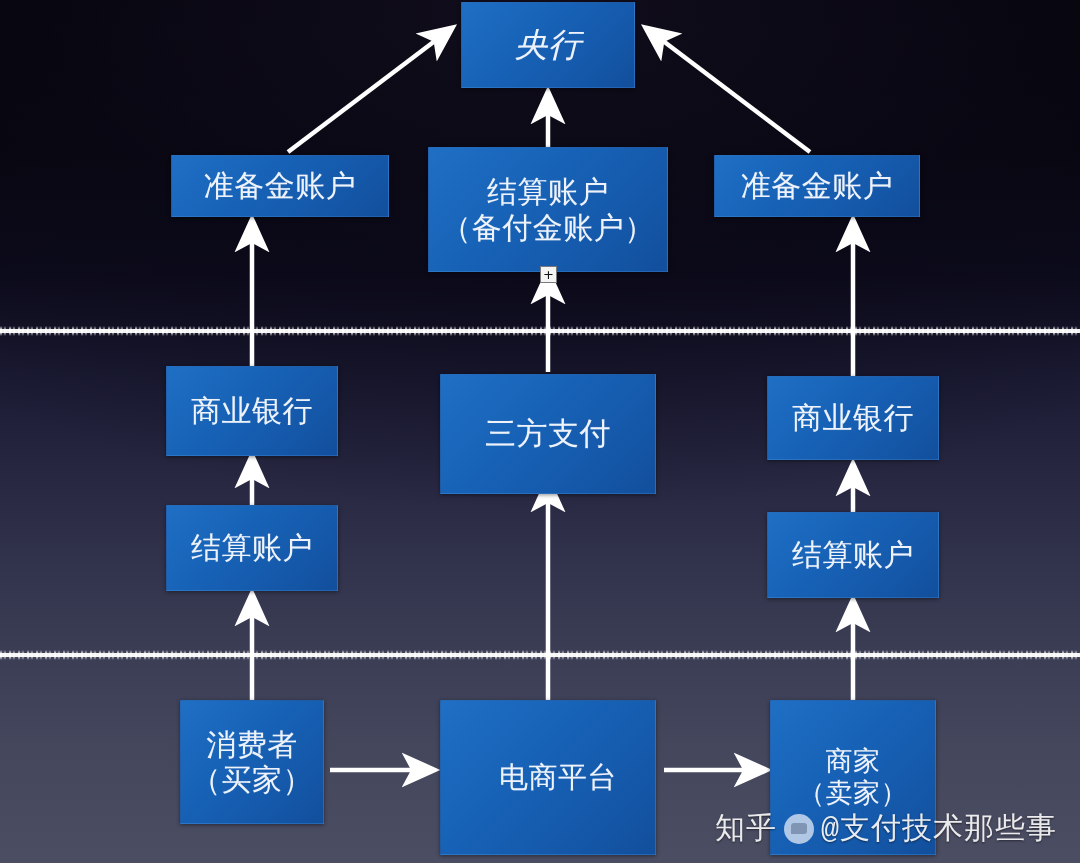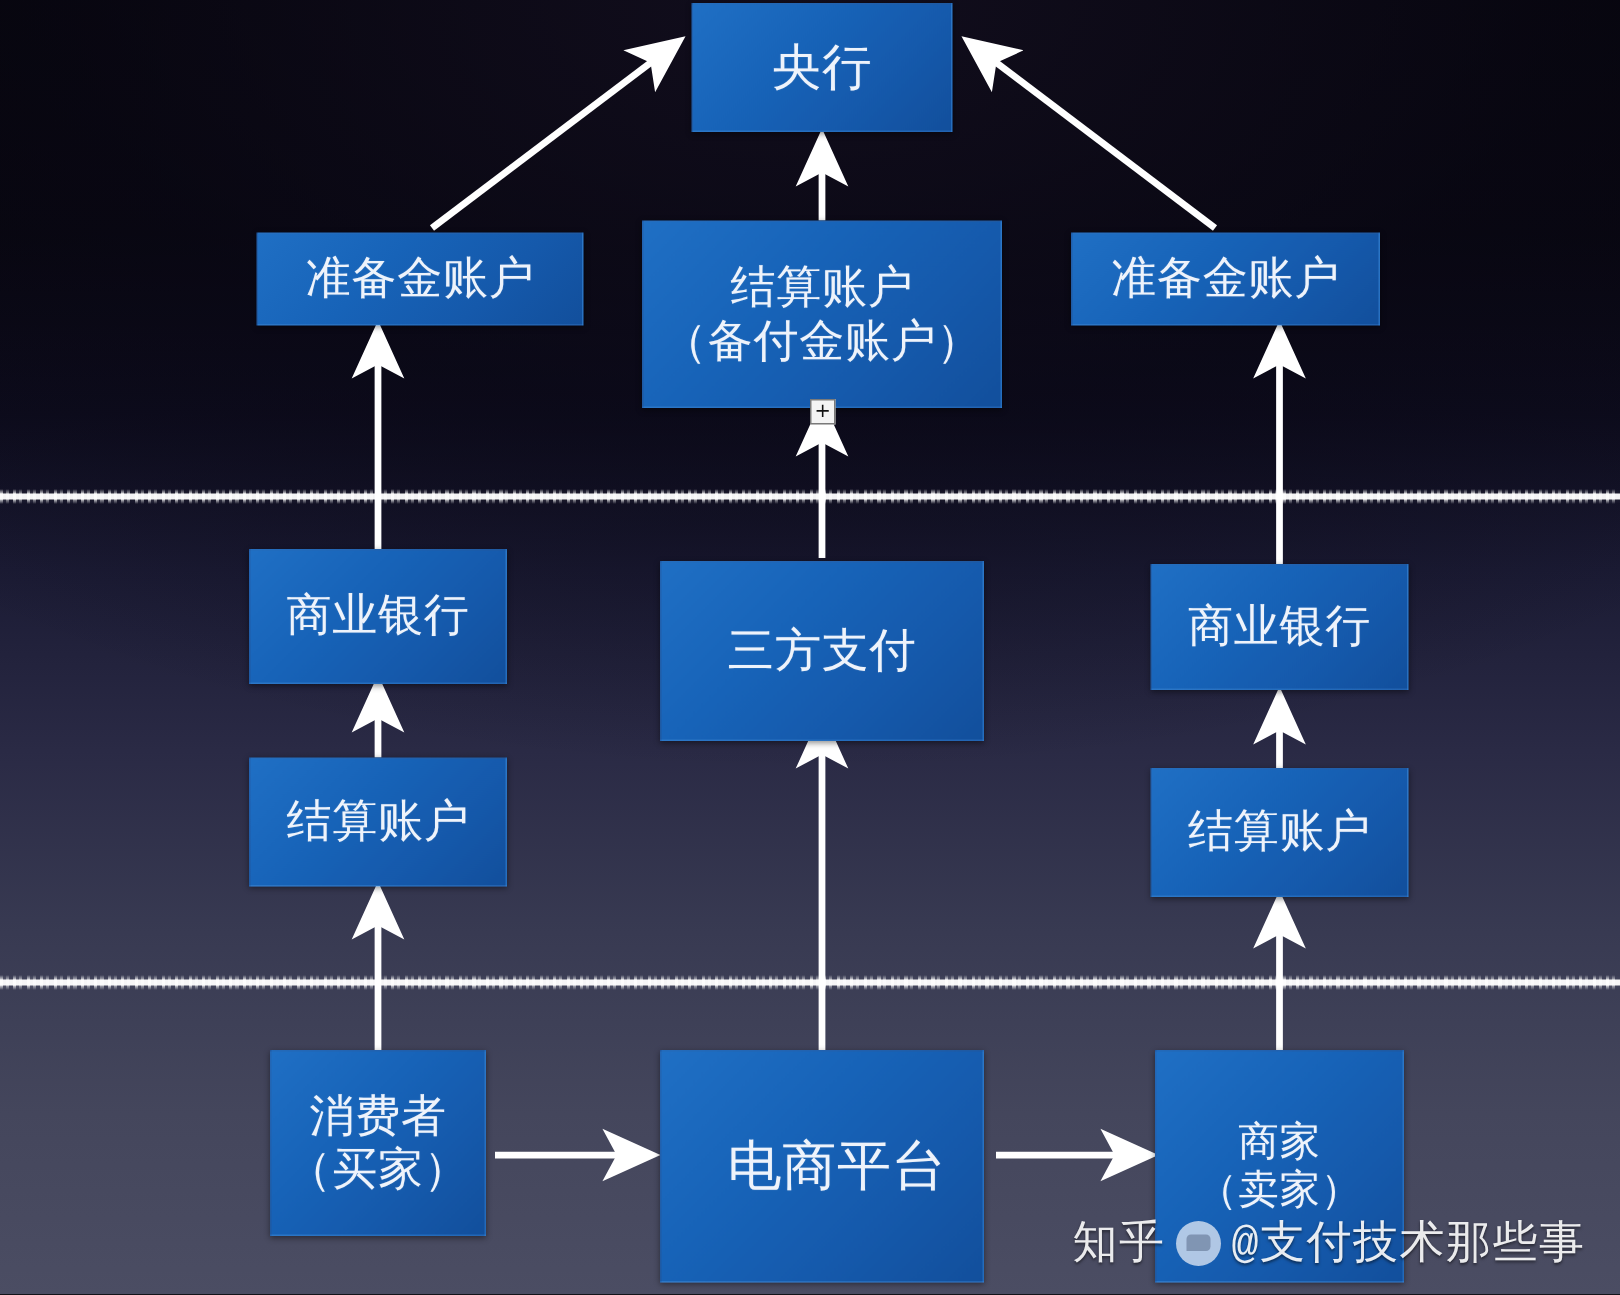--- a/index.html
+++ b/index.html
@@ -177,21 +177,21 @@
 
     <line x1="853" y1="700" x2="853" y2="600" stroke="#ffffff" stroke-width="4.5" marker-end="url(#ah)"></line>
 
     <line x1="548" y1="705" x2="548" y2="480" stroke="#ffffff" stroke-width="4.5" marker-end="url(#ah)"></line>
 
     <line x1="330" y1="770" x2="434" y2="770" stroke="#ffffff" stroke-width="4.5" marker-end="url(#ah)"></line>
 
     <line x1="664" y1="770" x2="766" y2="770" stroke="#ffffff" stroke-width="4.5" marker-end="url(#ah)"></line>
   </svg>
 
-  <div class="node" style="left:461px; top:2px; width:174px; height:86px; font-size:33px;">央行</div>
+  <div class="node" style="left:461px; top:2px; width:174px; height:86px; font-size:33px;font-style:italic;">央行</div>
 
   <div class="node" style="left:171px; top:155px; width:218px; height:62px; font-size:30px;">准备金账户</div>
 
   <div class="node" style="left:428px; top:147px; width:240px; height:125px; font-size:30px;">结算账户
 （备付金账户）</div>
 
   <div class="node" style="left:714px; top:155px; width:206px; height:62px; font-size:30px;">准备金账户</div>
 
   <div class="node" style="left:166px; top:366px; width:172px; height:90px; font-size:30px;">商业银行</div>
 
@@ -199,21 +199,21 @@
 
   <div class="node" style="left:767px; top:376px; width:172px; height:84px; font-size:30px;">商业银行</div>
 
   <div class="node" style="left:166px; top:505px; width:172px; height:86px; font-size:30px;">结算账户</div>
 
   <div class="node" style="left:767px; top:512px; width:172px; height:86px; font-size:30px;">结算账户</div>
 
   <div class="node" style="left:180px; top:700px; width:144px; height:124px; font-size:30px;">消费者
 （买家）</div>
 
-  <div class="node" style="left:440px; top:700px; width:216px; height:155px; font-size:36px;padding-left:20px;">电商平台</div>
+  <div class="node" style="left:440px; top:700px; width:216px; height:155px; font-size:29px;padding-left:20px;">电商平台</div>
 
   <div class="node" style="left:770px; top:700px; width:166px; height:155px; font-size:27px;">商家
 （卖家）</div>
 
   <div class="handle" style="left:540px; top:266px;">+</div>
 
   <div id="watermark" style="left:715px; top:808px;font-family:Liberation Mono, monospace;">
     <span>知乎</span>
     <span class="logo"></span>
     <span>@支付技术那些事</span>

